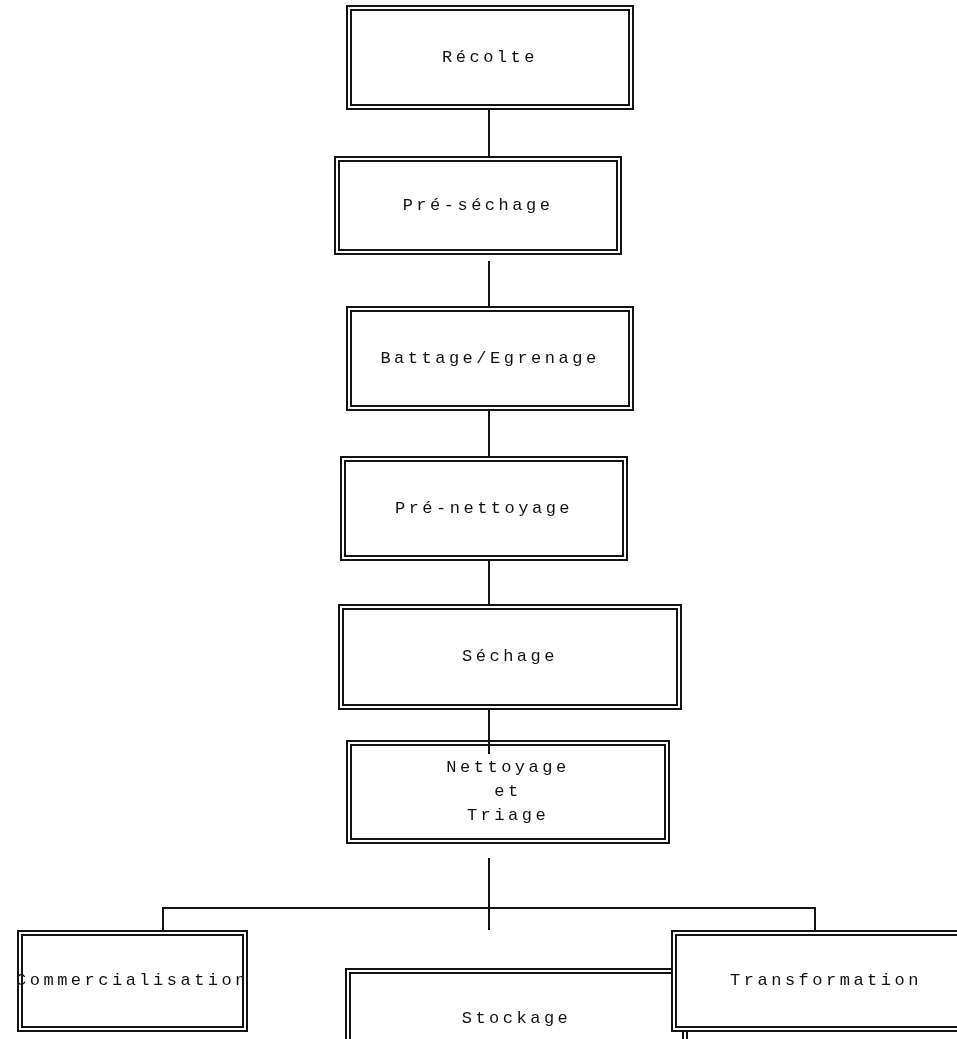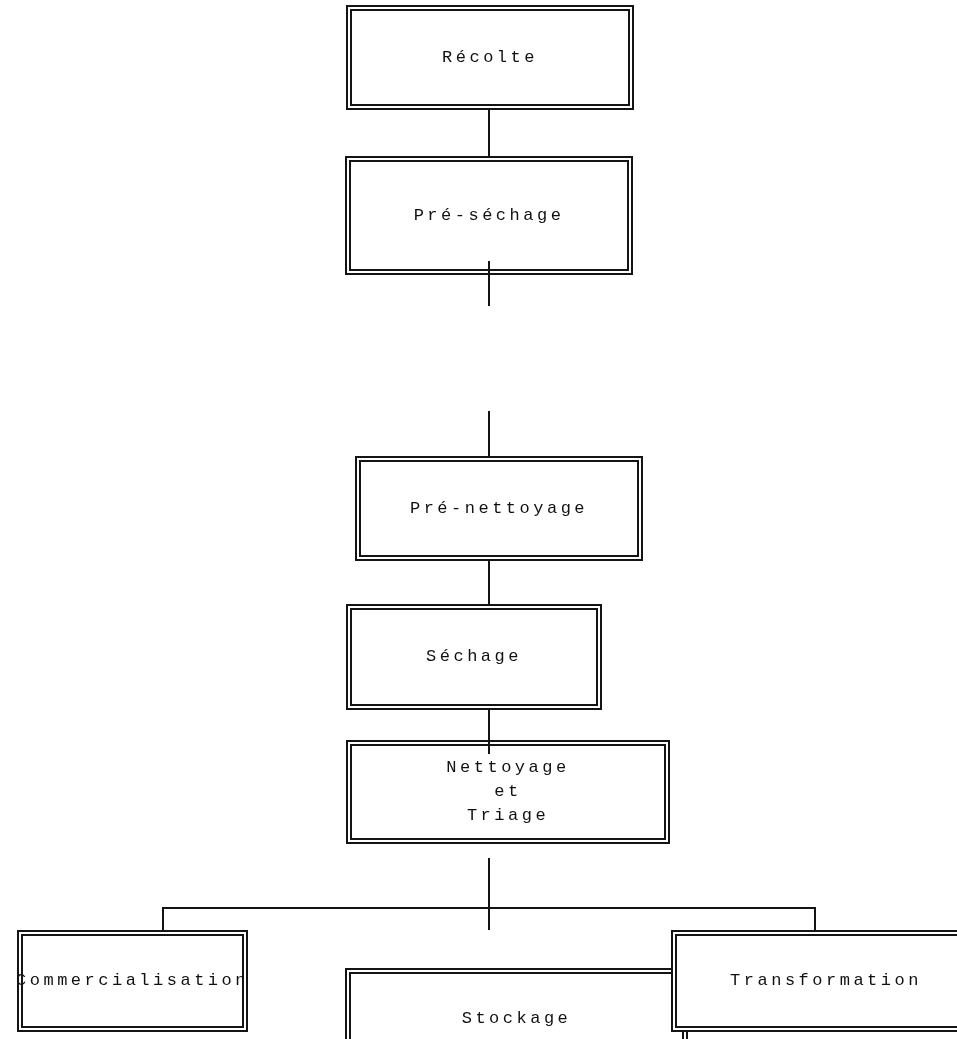--- a/index.html
+++ b/index.html
@@ -50,34 +50,39 @@
 <body>
 
 <div class="canvas">
 
   <div class="box" style="left:337px;top:5px;width:288px;height:105px">
     <div class="inner">
       <span class="label">Récolte</span>
     </div>
   </div>
 
-  <div class="box" style="left:336px;top:156px;width:288px;height:119px">
+  <div class="box" style="left:325px;top:156px;width:288px;height:99px">
     <div class="inner">
       <span class="label">Pré-séchage</span>
     </div>
   </div>
 
+  <div class="box" style="left:337px;top:306px;width:288px;height:105px">
+    <div class="inner">
+      <span class="label">Battage/Egrenage</span>
+    </div>
+  </div>
 
-  <div class="box" style="left:346px;top:456px;width:288px;height:105px">
+  <div class="box" style="left:331px;top:456px;width:288px;height:105px">
     <div class="inner">
       <span class="label">Pré-nettoyage</span>
     </div>
   </div>
 
-  <div class="box" style="left:337px;top:604px;width:256px;height:106px">
+  <div class="box" style="left:329px;top:604px;width:344px;height:106px">
     <div class="inner">
       <span class="label">Séchage</span>
     </div>
   </div>
 
   <div class="box" style="left:337px;top:740px;width:324px;height:104px">
     <div class="inner">
       <span class="label">Nettoyage
 et
 Triage</span>

